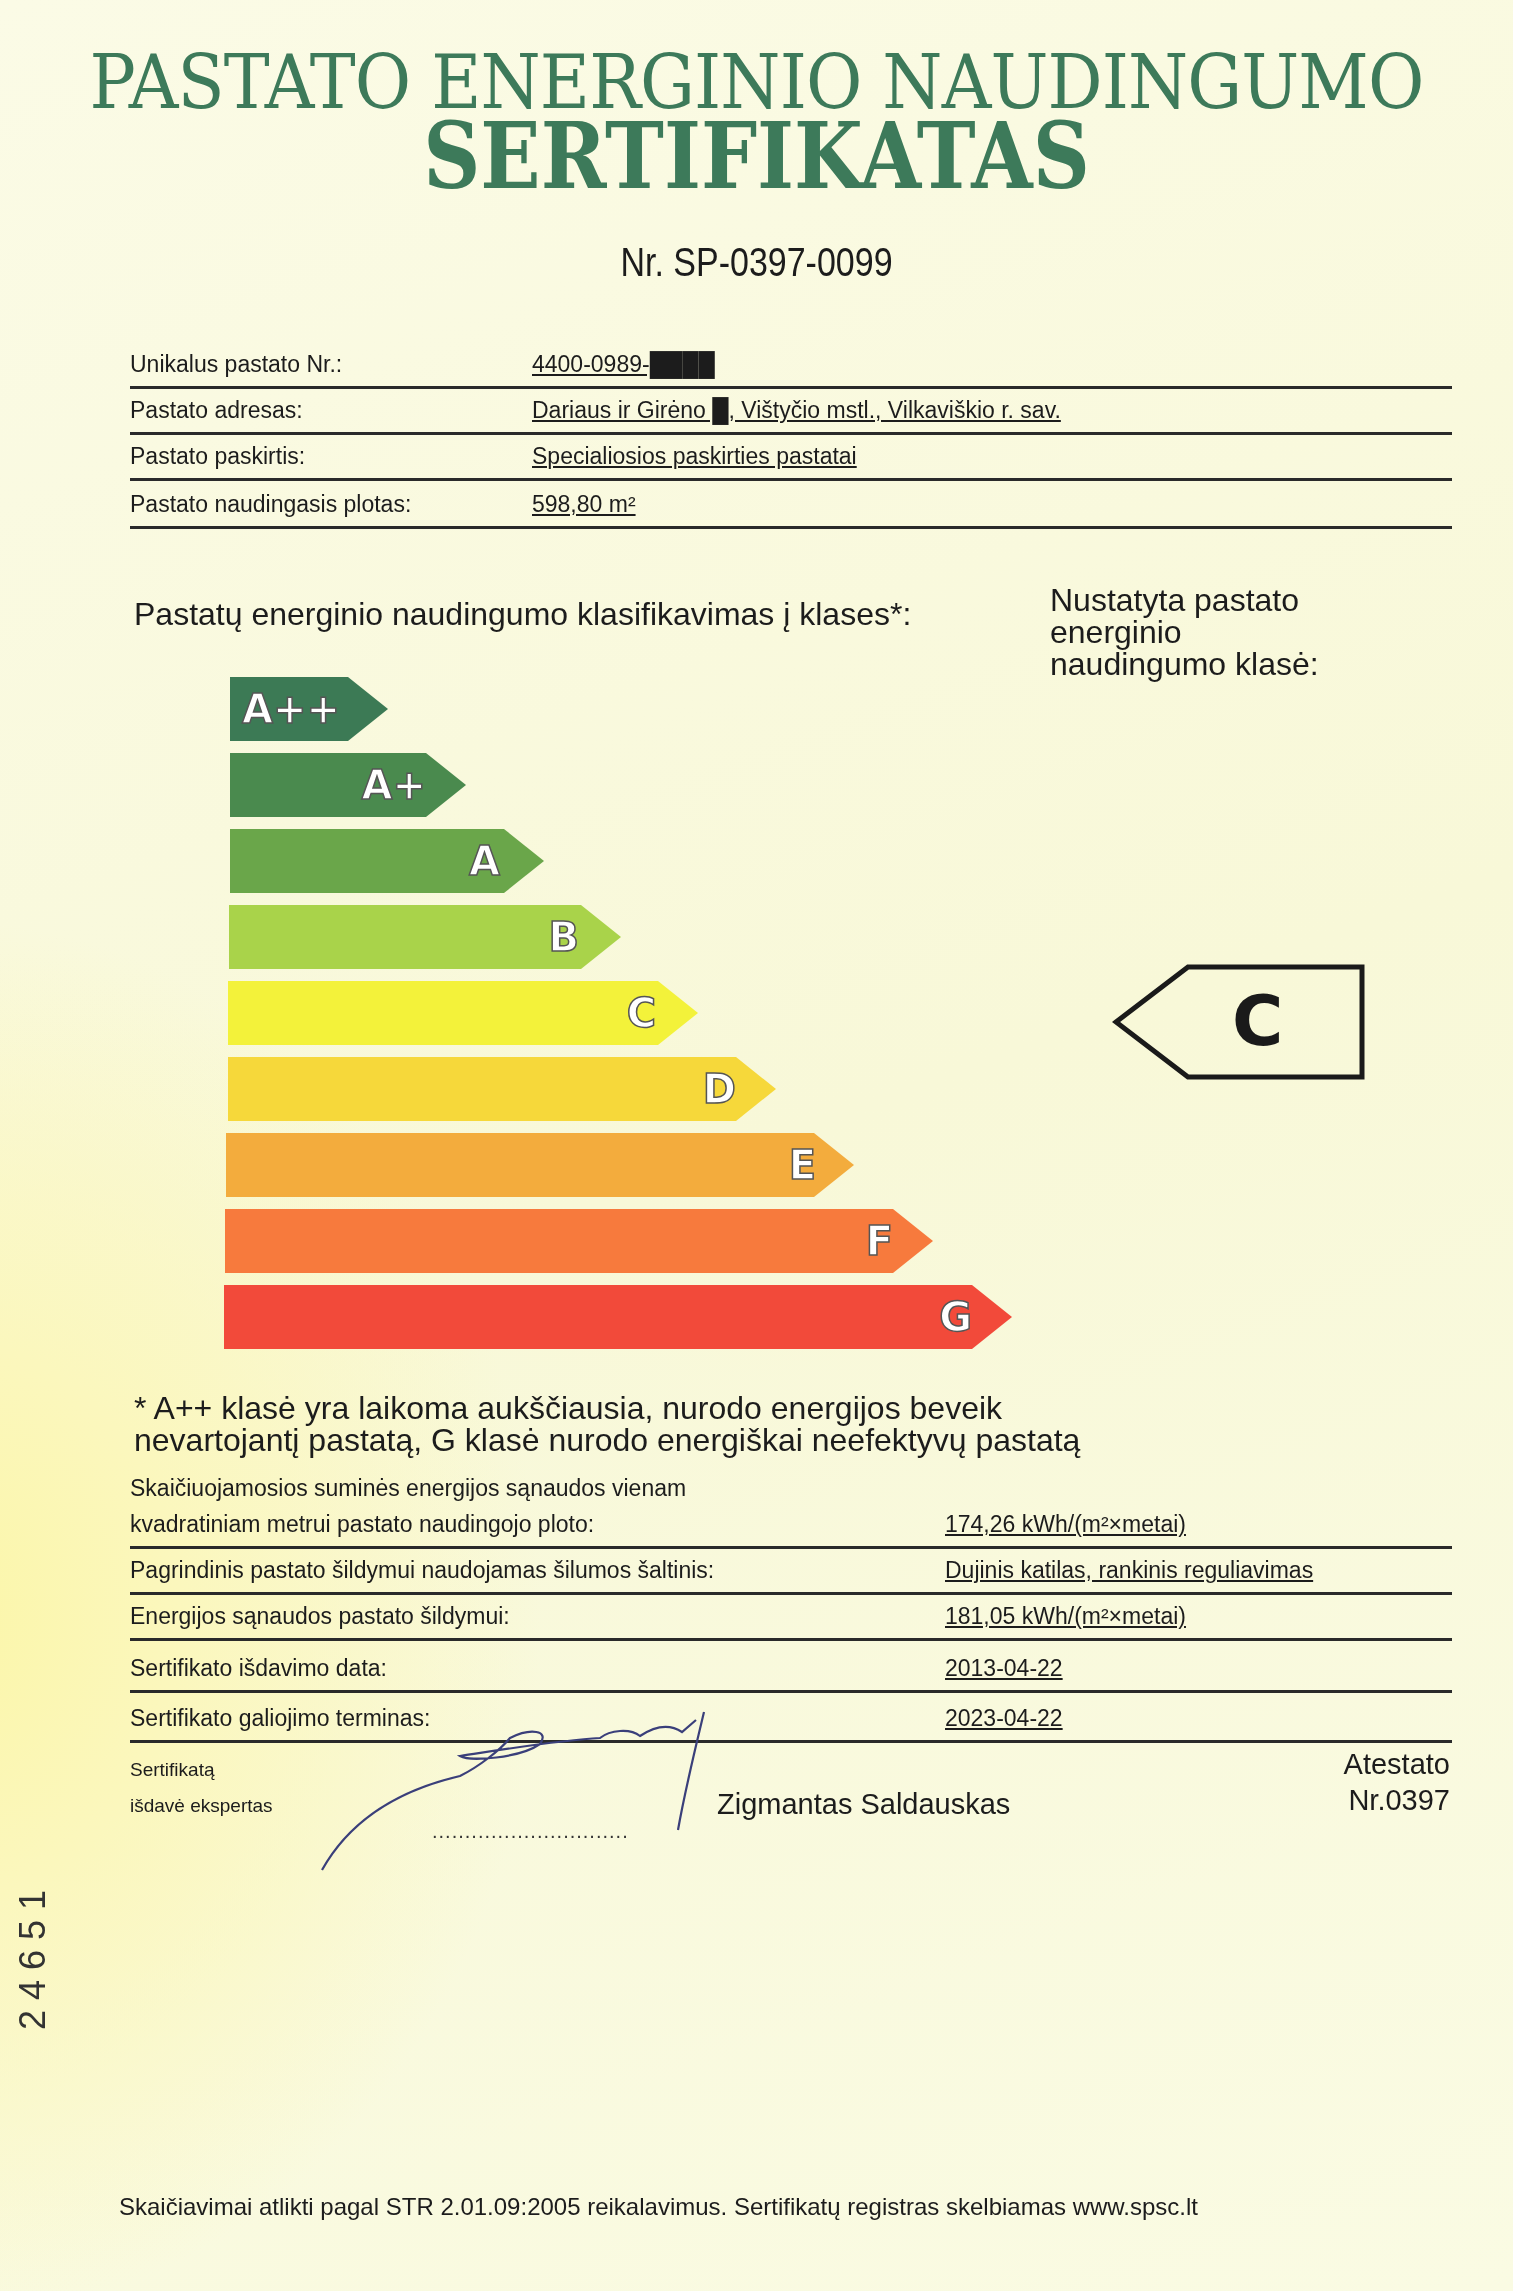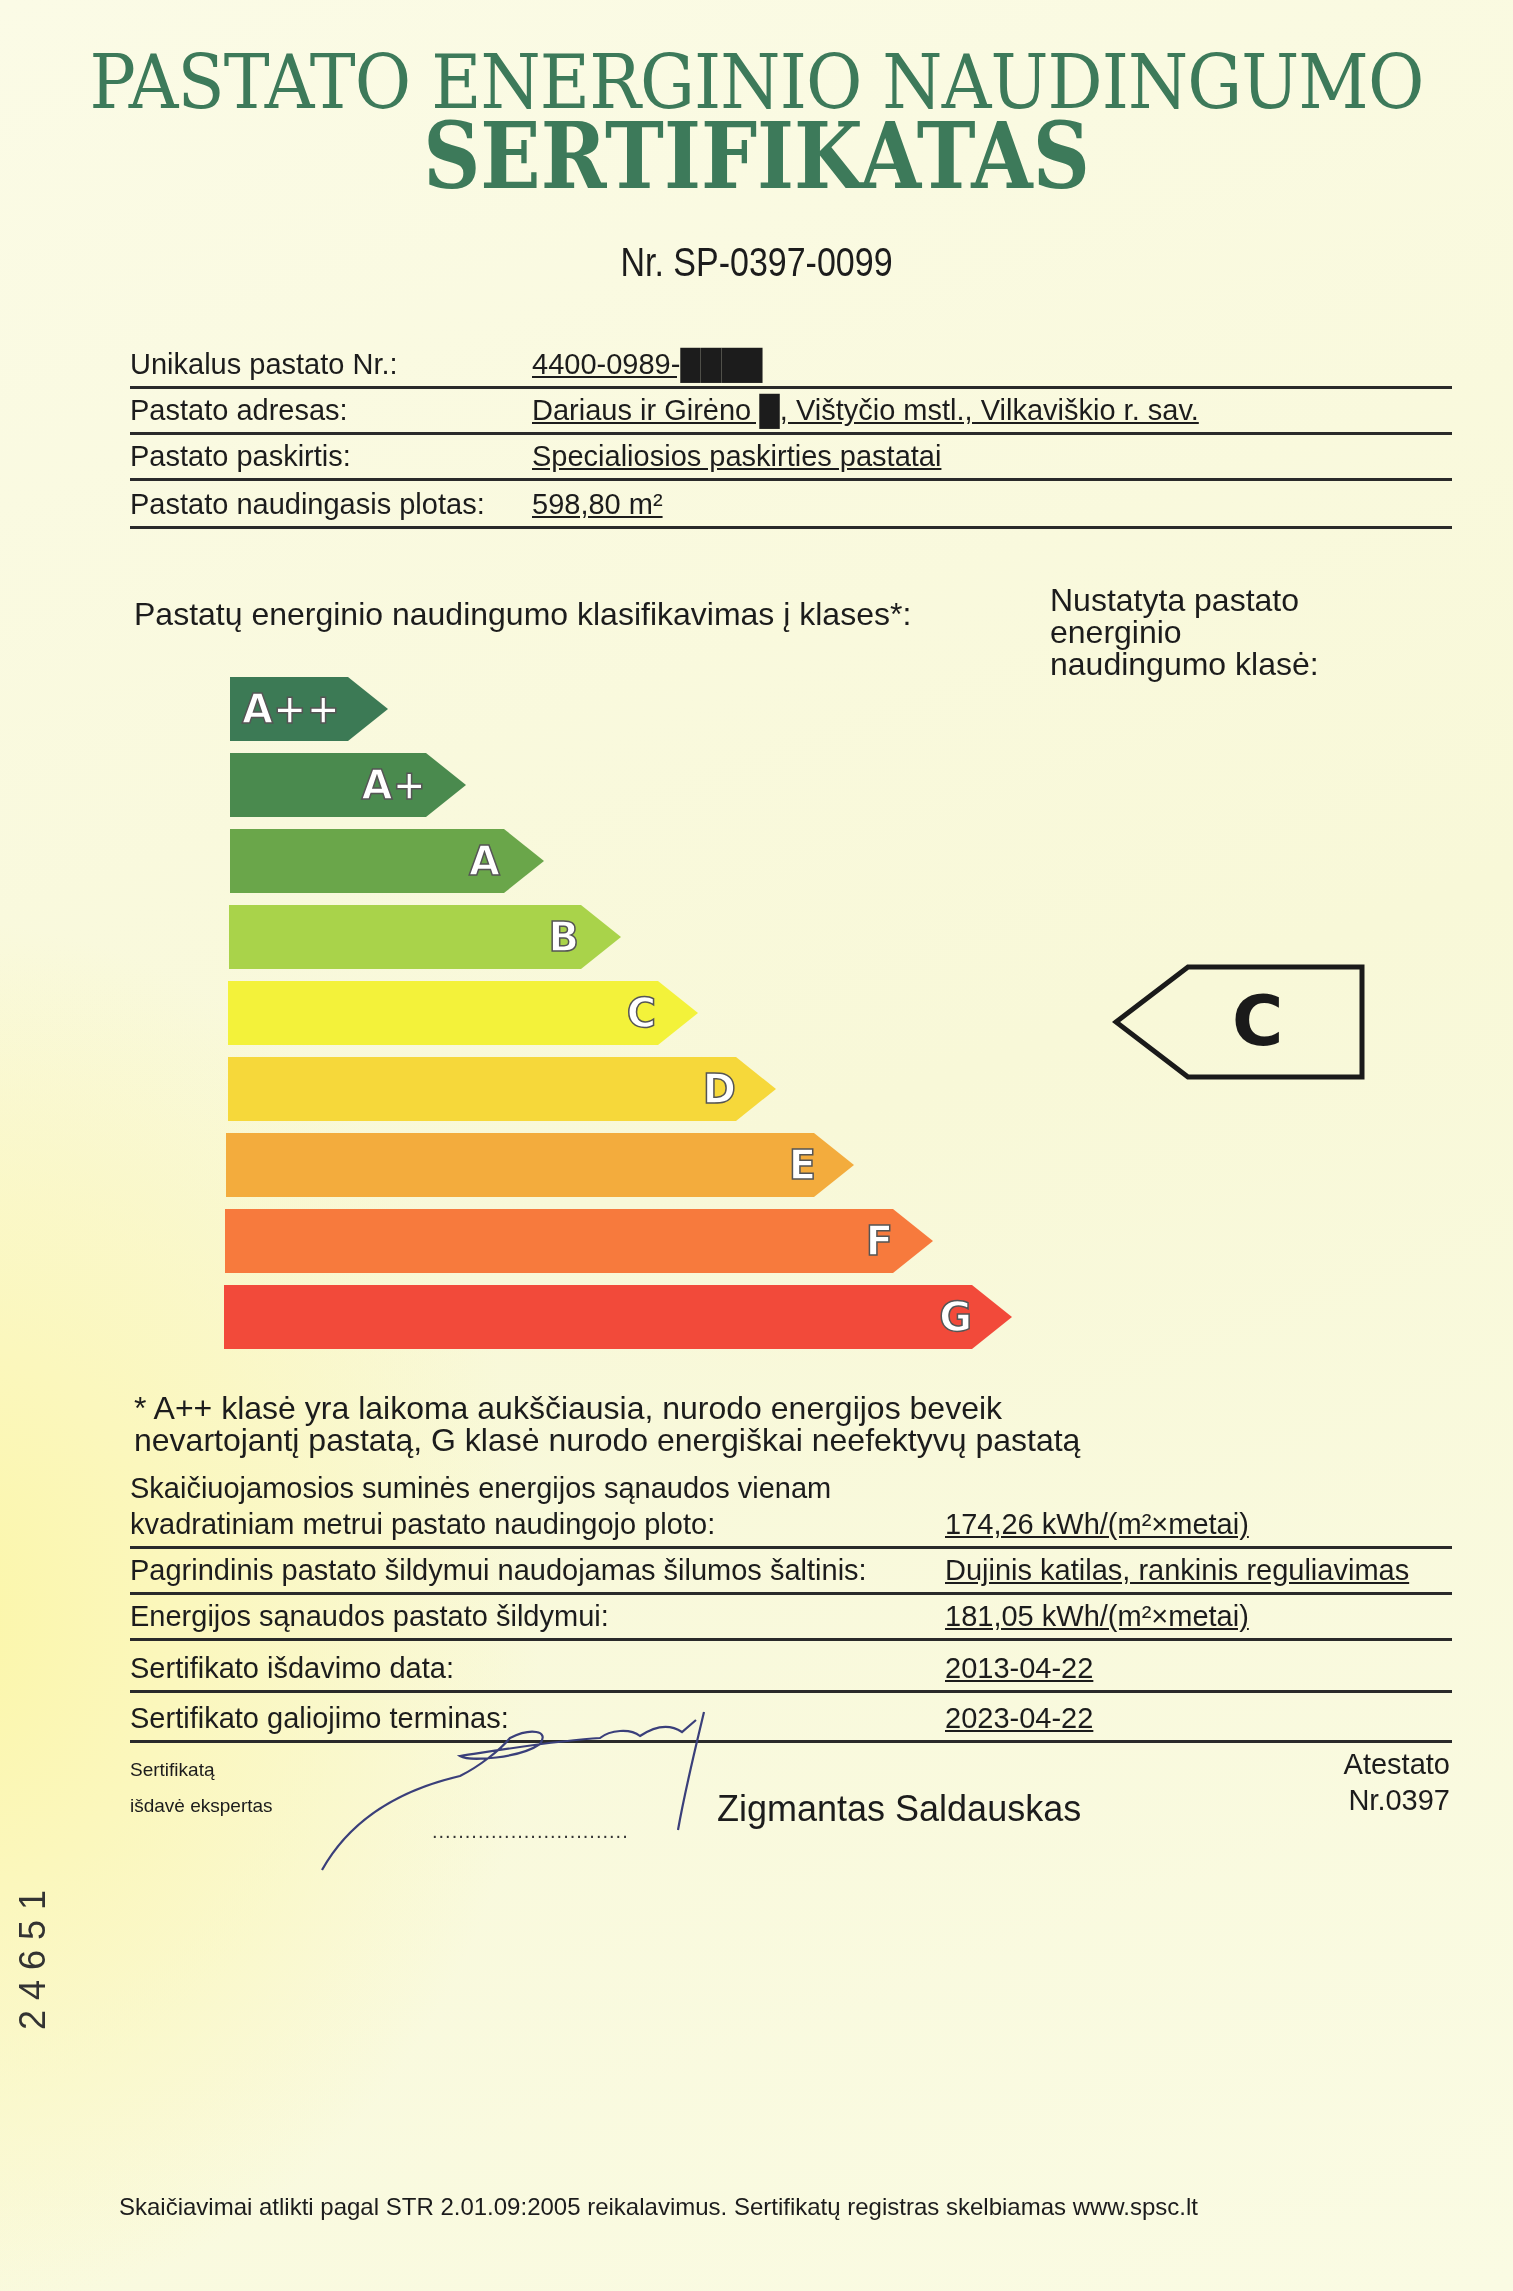--- a/index.html
+++ b/index.html
@@ -17,21 +17,21 @@
     transform:scaleX(0.93); transform-origin:center;
   }
   .title2 {
     left:0; width:1513px; top:108px; text-align:center;
     font-family:"DejaVu Serif", serif; font-size:92px; font-weight:bold; color:#3d7a5a;
     line-height:96px; transform:scaleX(0.86); transform-origin:center;
   }
   .certno { left:0; width:1513px; top:240px; text-align:center; font-size:40px; transform:scaleX(0.85); }
   .row {
     position:absolute; left:130px; width:1322px; border-bottom:3px solid #2a2a2a;
-    font-size:29px; line-height:36px;
+    font-size:23px; line-height:36px;
   }
   .row .lbl { position:absolute; left:0; bottom:4px; }
   .row .val { position:absolute; left:402px; bottom:4px;text-decoration:underline; }
   .row2 .val { left:815px; }
   .cap { font-size:32px; line-height:32px; }
   .bar { position:absolute; height:64px; }
   .bar svg { position:absolute; left:0; top:0; }
   .bar .ltr {
     position:absolute; top:0; height:64px; line-height:64px;
     font-family:"DejaVu Sans", sans-serif; font-weight:bold; font-size:40px; color:#fff;
@@ -164,21 +164,21 @@
 </div>
 
 <div class="abs" style="left:130px;top:1752px;font-size:19px;line-height:36px;">
   <div>Sertifikatą</div>
   <div>išdavė ekspertas</div>
 </div>
 <svg class="abs" style="left:310px;top:1680px;" width="540" height="200">
   <path d="M12,190 C40,140 90,110 150,96 C170,86 190,70 200,58 C220,48 240,50 230,64 C210,78 160,82 150,76 C190,70 250,60 290,58 C300,50 320,48 330,56 C345,46 360,44 372,52 L386,40 M394,32 C385,70 375,110 368,150" fill="none" stroke="#3a3f7a" stroke-width="2.2"></path>
 </svg>
 <div class="abs" style="left:432px;top:1820px;font-size:20px;letter-spacing:1px;color:#333;">..............................</div>
-<div class="abs" style="left:717px;top:1788px;font-size:36px;">Zigmantas  Saldauskas</div>
+<div class="abs" style="left:717px;top:1788px;font-size:29px;">Zigmantas  Saldauskas</div>
 <div class="abs" style="left:1290px;width:160px;top:1746px;font-size:29px;line-height:36px;text-align:right;">
   <div>Atestato</div>
   <div>Nr.0397</div>
 </div>
 
 <div class="abs" style="left:12px;top:2030px;font-size:36px;color:#333;transform:rotate(-90deg);transform-origin:left top;letter-spacing:10px;">24651</div>
 
 <div class="abs foot">Skaičiavimai atlikti pagal STR 2.01.09:2005 reikalavimus.  Sertifikatų registras skelbiamas  www.spsc.lt</div>
 
 </body></html>

